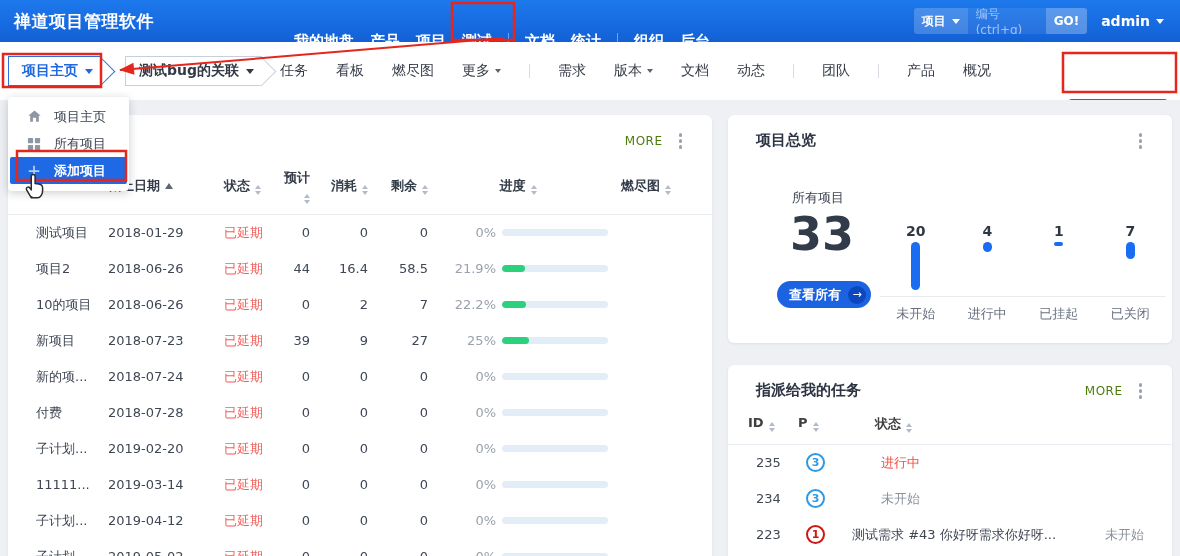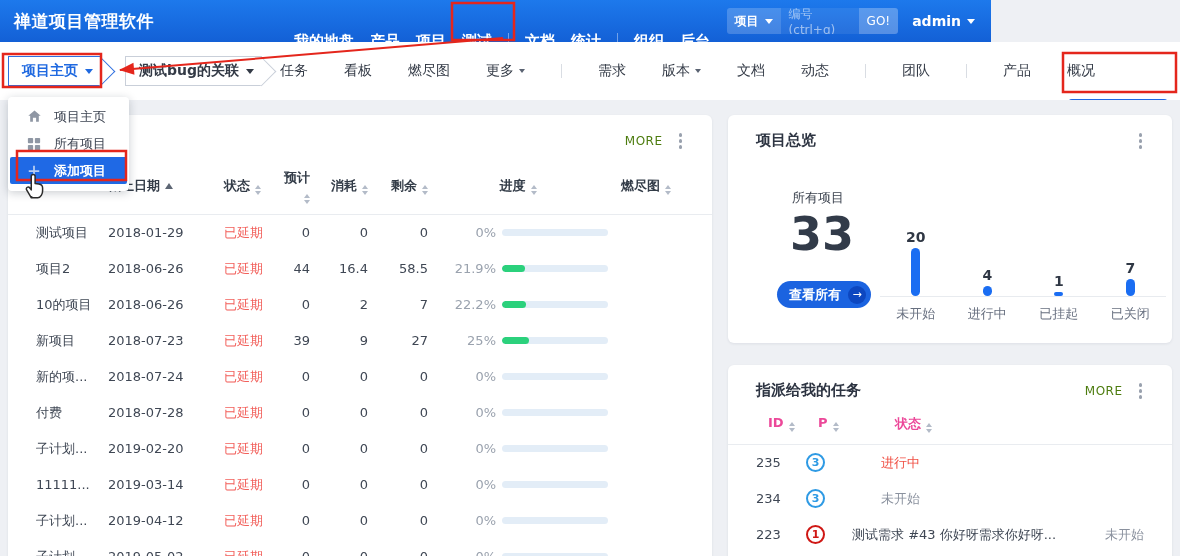--- a/index.html
+++ b/index.html
@@ -1,48 +1,48 @@
 <!DOCTYPE html>
 <html><head>
 <meta charset="utf-8">
 <style>
   * { box-sizing: border-box; }
   body { margin: 0; background: #eef0f4; font-family: "DejaVu Sans", "Liberation Sans", sans-serif; }
   .stage { position: relative; width: 1180px; height: 556px; overflow: hidden; background: #eef0f4; }
 
   
-  .navbar { position: absolute; left: 0; top: 0; width: 991px; height: 42px;
+  .navbar { position: absolute; left: 0; top: 0; width: 1180px; height: 42px;
             background: linear-gradient(180deg, #1d79ec 0%, #1360d6 100%);
             display: flex; align-items: center; color: #fff; }
   .brand { font-size: 17px; font-weight: bold; padding-left: 14px; letter-spacing: .5px; }
   .nav-items { display: flex; align-items: center; gap: 16px; margin-left: 140px; margin-top: 40px; }
   .nav-item { font-size: 15px; font-weight: bold; cursor: pointer; white-space: nowrap; }
   .nav-divider { width: 1px; height: 16px; background: rgba(255,255,255,.4); }
   .nav-right { margin-left: auto; display: flex; align-items: center; padding-right: 16px; gap: 14px; }
   .searchbox { display: flex; align-items: stretch; height: 26px; border-radius: 3px; overflow: hidden; font-size: 12px; }
   .search-scope { display: flex; align-items: center; gap: 6px; padding: 0 8px; background: rgba(255,255,255,.2); font-weight: bold; cursor: pointer; }
   .search-input { display: flex; align-items: center; width: 78px; padding: 0 8px; background: rgba(255,255,255,.08); color: rgba(255,255,255,.55); }
-  .search-go { display: flex; align-items: center; padding: 8px 8px; background: rgba(255,255,255,.28); font-weight: normal; cursor: pointer; }
+  .search-go { display: flex; align-items: center; padding: 8px 8px; background: rgba(255,255,255,.28); font-weight: bold; cursor: pointer; }
   .user-menu { display: flex; align-items: center; gap: 6px; font-size: 14px; font-weight: bold; cursor: pointer; }
   .caret { width: 0; height: 0; border-left: 4px solid transparent; border-right: 4px solid transparent; border-top: 5px solid currentColor; display: inline-block; }
 
   
   .toolbar { position: absolute; left: 0; top: 42px; width: 1180px; height: 58px; background: #fff; }
   .crumbs { position: absolute; left: 8px; top: 14px; display: flex; gap: 24px; }
   .crumb { position: relative; height: 30px; display: flex; align-items: center; gap: 7px;
            padding: 0 8px 0 13px; background: #fff; border: 1px solid; border-right: 0;
            font-size: 14px; font-weight: bold; cursor: pointer; }
   .crumb::after { content: ""; position: absolute; right: -10px; top: 4px; width: 20px; height: 20px;
                   transform: rotate(45deg); border-top: 1px solid; border-right: 1px solid;
                   border-color: inherit; background: #fff; }
   .crumb > * { position: relative; z-index: 1; }
   .crumb-blue { border-color: #2e6fe0; color: #1f69e0; }
   .crumb-gray { border-color: #c9cfd9; color: #333a46; }
   .crumb .caret { border-top-width: 5px; }
-  .tb-menu { position: absolute; left: 280px; top: 14px; height: 30px; display: flex; align-items: center; gap: 36px; }
+  .tb-menu { position: absolute; left: 280px; top: 14px; height: 30px; display: flex; align-items: center; gap: 28px; }
   .tb-item { font-size: 14px; color: #333a46; cursor: pointer; display: flex; align-items: center; gap: 5px; white-space: nowrap; }
   .tb-item .caret { color: #5a6372; border-top-width: 4px; border-left-width: 3.5px; border-right-width: 3.5px; }
   .tb-divider { width: 1px; height: 14px; background: #d9dde3; }
   .add-btn { position: absolute; left: 1068px; top: 57px; height: 31px; padding: 0 14px;
              background: #1f69e5; color: #fff; border: 0; border-radius: 4px; font-size: 13px; font-weight: bold;
              display: flex; align-items: center; gap: 7px; cursor: pointer; font-family: inherit; }
   .add-btn .plus { font-size: 16px; font-weight: normal; line-height: 1; }
 
   
   .content { position: absolute; left: 0; top: 100px; width: 1180px; height: 456px; background: #eef0f4; }
@@ -82,30 +82,30 @@
 
   
   .ov-all-label { position: absolute; left: 64px; top: 74px; font-size: 13px; color: #3d4450; }
   .ov-total { position: absolute; left: 62px; top: 92px; font-size: 46px; font-weight: bold; color: #323b49; }
   .view-all { position: absolute; left: 49px; top: 166px; height: 27px; border: 0; border-radius: 14px;
               background: #1b63e0; color: #fff; font-size: 13px; font-weight: bold; font-family: inherit;
               display: flex; align-items: center; gap: 7px; padding: 0 5px 0 12px; cursor: pointer; }
   .view-all .vab { width: 18px; height: 18px; border-radius: 50%; background: #0d47c0; display: flex;
                    align-items: center; justify-content: center; font-size: 11px; font-weight: normal; }
   .chart { position: absolute; left: 152px; top: 108px; width: 286px; }
-  .bars { display: flex; align-items: flex-end; height: 74px; border-bottom: 1px solid #e8ebef; }
+  .bars { display: flex; height: 74px; border-bottom: 1px solid #e8ebef; }
   .slot { flex: 1; display: flex; flex-direction: column; align-items: center; gap: 3px; }
   .slot .val { font-size: 14px; font-weight: bold; color: #2f3744; }
   .slot .bar { width: 9px; border-radius: 4.5px; }
   .cats { display: flex; margin-top: 8px; }
   .cat { flex: 1; text-align: center; font-size: 13px; color: #687080; }
 
   
   .ttable { margin-top: 14px; font-size: 13px; }
-  .thead { display: flex; align-items: center; padding: 0 40px 11px; font-weight: bold; color: #ec4899;
+  .thead { display: flex; align-items: center; padding: 0 20px 11px; font-weight: bold; color: #404040;
            border-bottom: 1px solid #e9ecf0; }
   .trow { display: flex; align-items: center; height: 36px; padding: 0 28px; color: #3f4754; }
   .t-id { width: 50px; }
   .t-p { width: 46px; }
   .t-name { flex: 1; white-space: nowrap; overflow: hidden; }
   .t-status { width: 68px; text-align: right; }
   .pri-badge { width: 19px; height: 19px; border-radius: 50%; border: 2px solid; display: flex;
                align-items: center; justify-content: center; font-size: 11px; font-weight: bold; }
 
   

